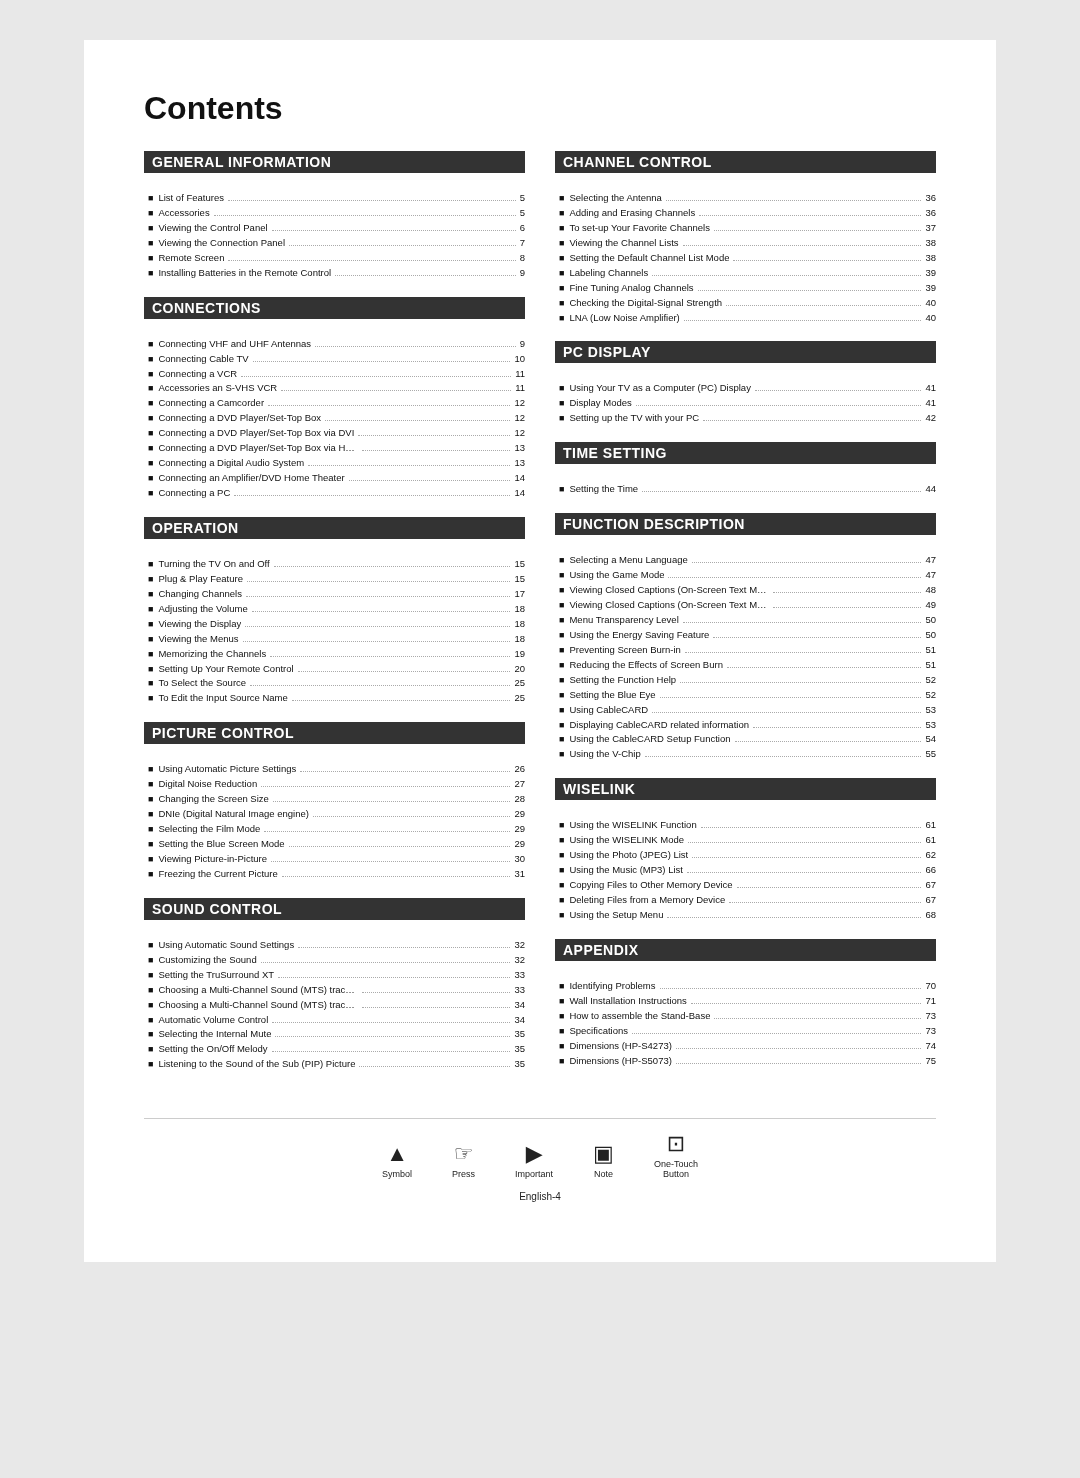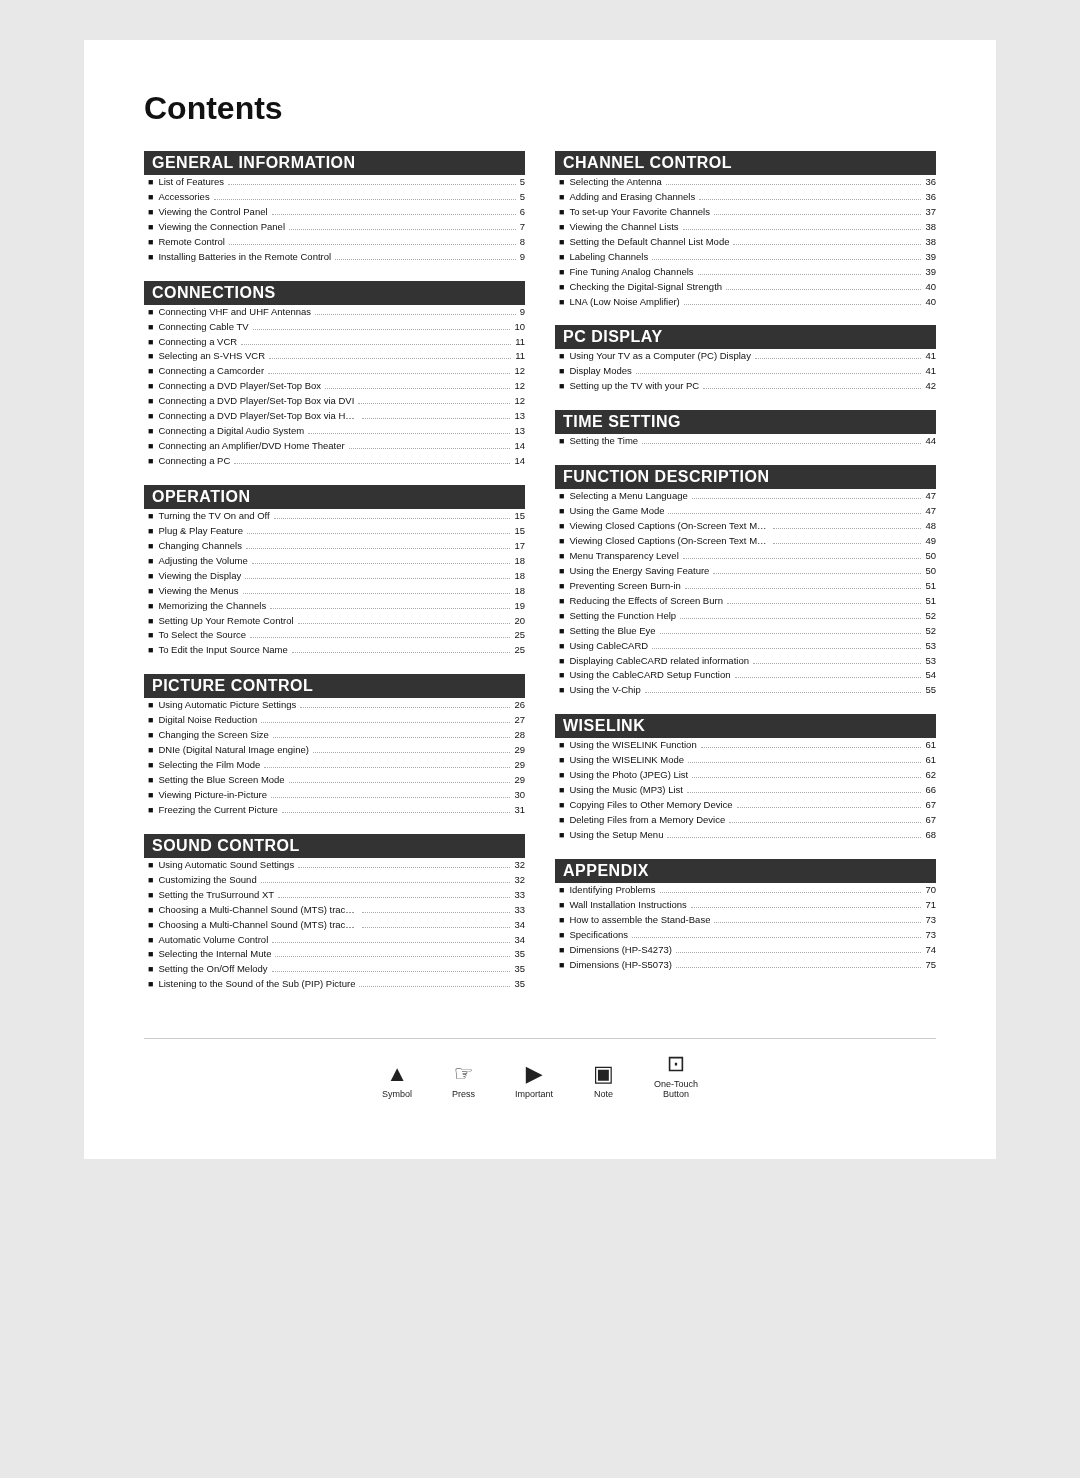--- a/index.html
+++ b/index.html
@@ -27,24 +27,24 @@
       display: grid;
       grid-template-columns: 1fr 1fr;
       gap: 0 30px;
     }
     .section {
       margin-bottom: 16px;
     }
     .section-header {
       background: #333;
       color: #fff;
-      font-size: 16px;
+      font-size: 14px;
       font-weight: bold;
       padding: 3px 8px;
-      margin-bottom: 0;
+      margin-bottom: 18px;
       letter-spacing: 0.5px;
     }
     .toc-item {
       display: flex;
       align-items: baseline;
       font-size: 9.5px;
       color: #111;
       line-height: 1.55;
       padding-left: 4px;
     }
@@ -127,21 +127,21 @@
             <span class="page-num">6</span>
           </div>
           <div class="toc-item">
             <span class="bullet">■</span>
             <span class="label">Viewing the Connection Panel</span>
             <span class="dots"></span>
             <span class="page-num">7</span>
           </div>
           <div class="toc-item">
             <span class="bullet">■</span>
-            <span class="label">Remote Control</span>
+            <span class="label">Remote Screen</span>
             <span class="dots"></span>
             <span class="page-num">8</span>
           </div>
           <div class="toc-item">
             <span class="bullet">■</span>
             <span class="label">Installing Batteries in the Remote Control</span>
             <span class="dots"></span>
             <span class="page-num">9</span>
           </div>
         </div>
@@ -160,21 +160,21 @@
             <span class="page-num">10</span>
           </div>
           <div class="toc-item">
             <span class="bullet">■</span>
             <span class="label">Connecting a VCR</span>
             <span class="dots"></span>
             <span class="page-num">11</span>
           </div>
           <div class="toc-item">
             <span class="bullet">■</span>
-            <span class="label">Selecting an S-VHS VCR</span>
+            <span class="label">Accessories an S-VHS VCR</span>
             <span class="dots"></span>
             <span class="page-num">11</span>
           </div>
           <div class="toc-item">
             <span class="bullet">■</span>
             <span class="label">Connecting a Camcorder</span>
             <span class="dots"></span>
             <span class="page-num">12</span>
           </div>
           <div class="toc-item">
@@ -665,13 +665,14 @@
       <div class="footer-icon-item">
         <div class="icon-shape">▣</div>
         <div style="white-space: pre-line; text-align: left;">Note</div>
       </div>
       <div class="footer-icon-item">
         <div class="icon-shape">⊡</div>
         <div style="white-space: pre-line; text-align: center;">One-Touch
 Button</div>
       </div>
     </div>
+  <div class="footer-bottom">English-4</div>
 </div>
 
 </body></html>

